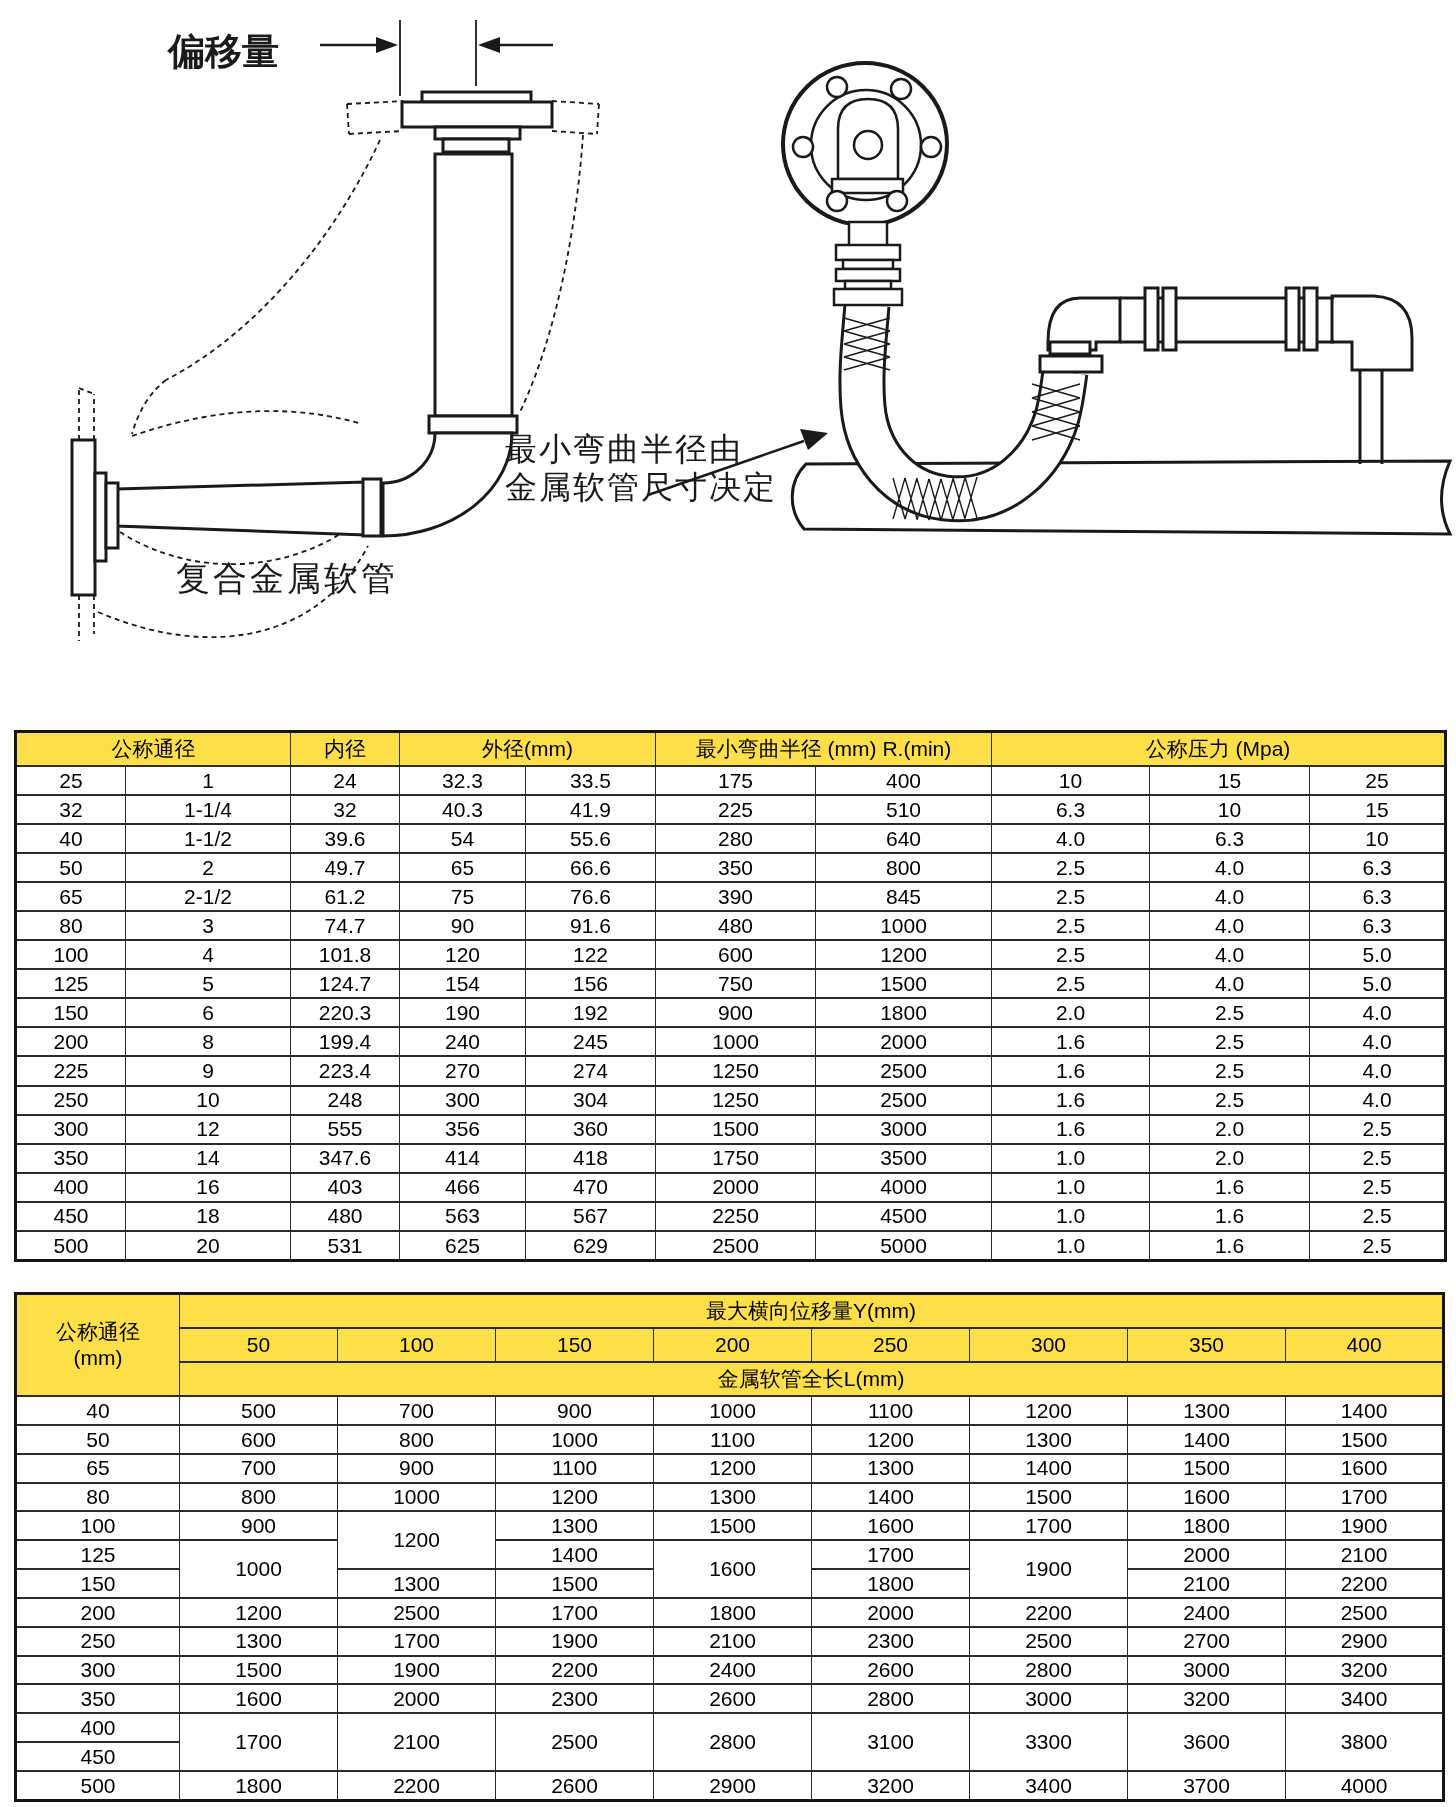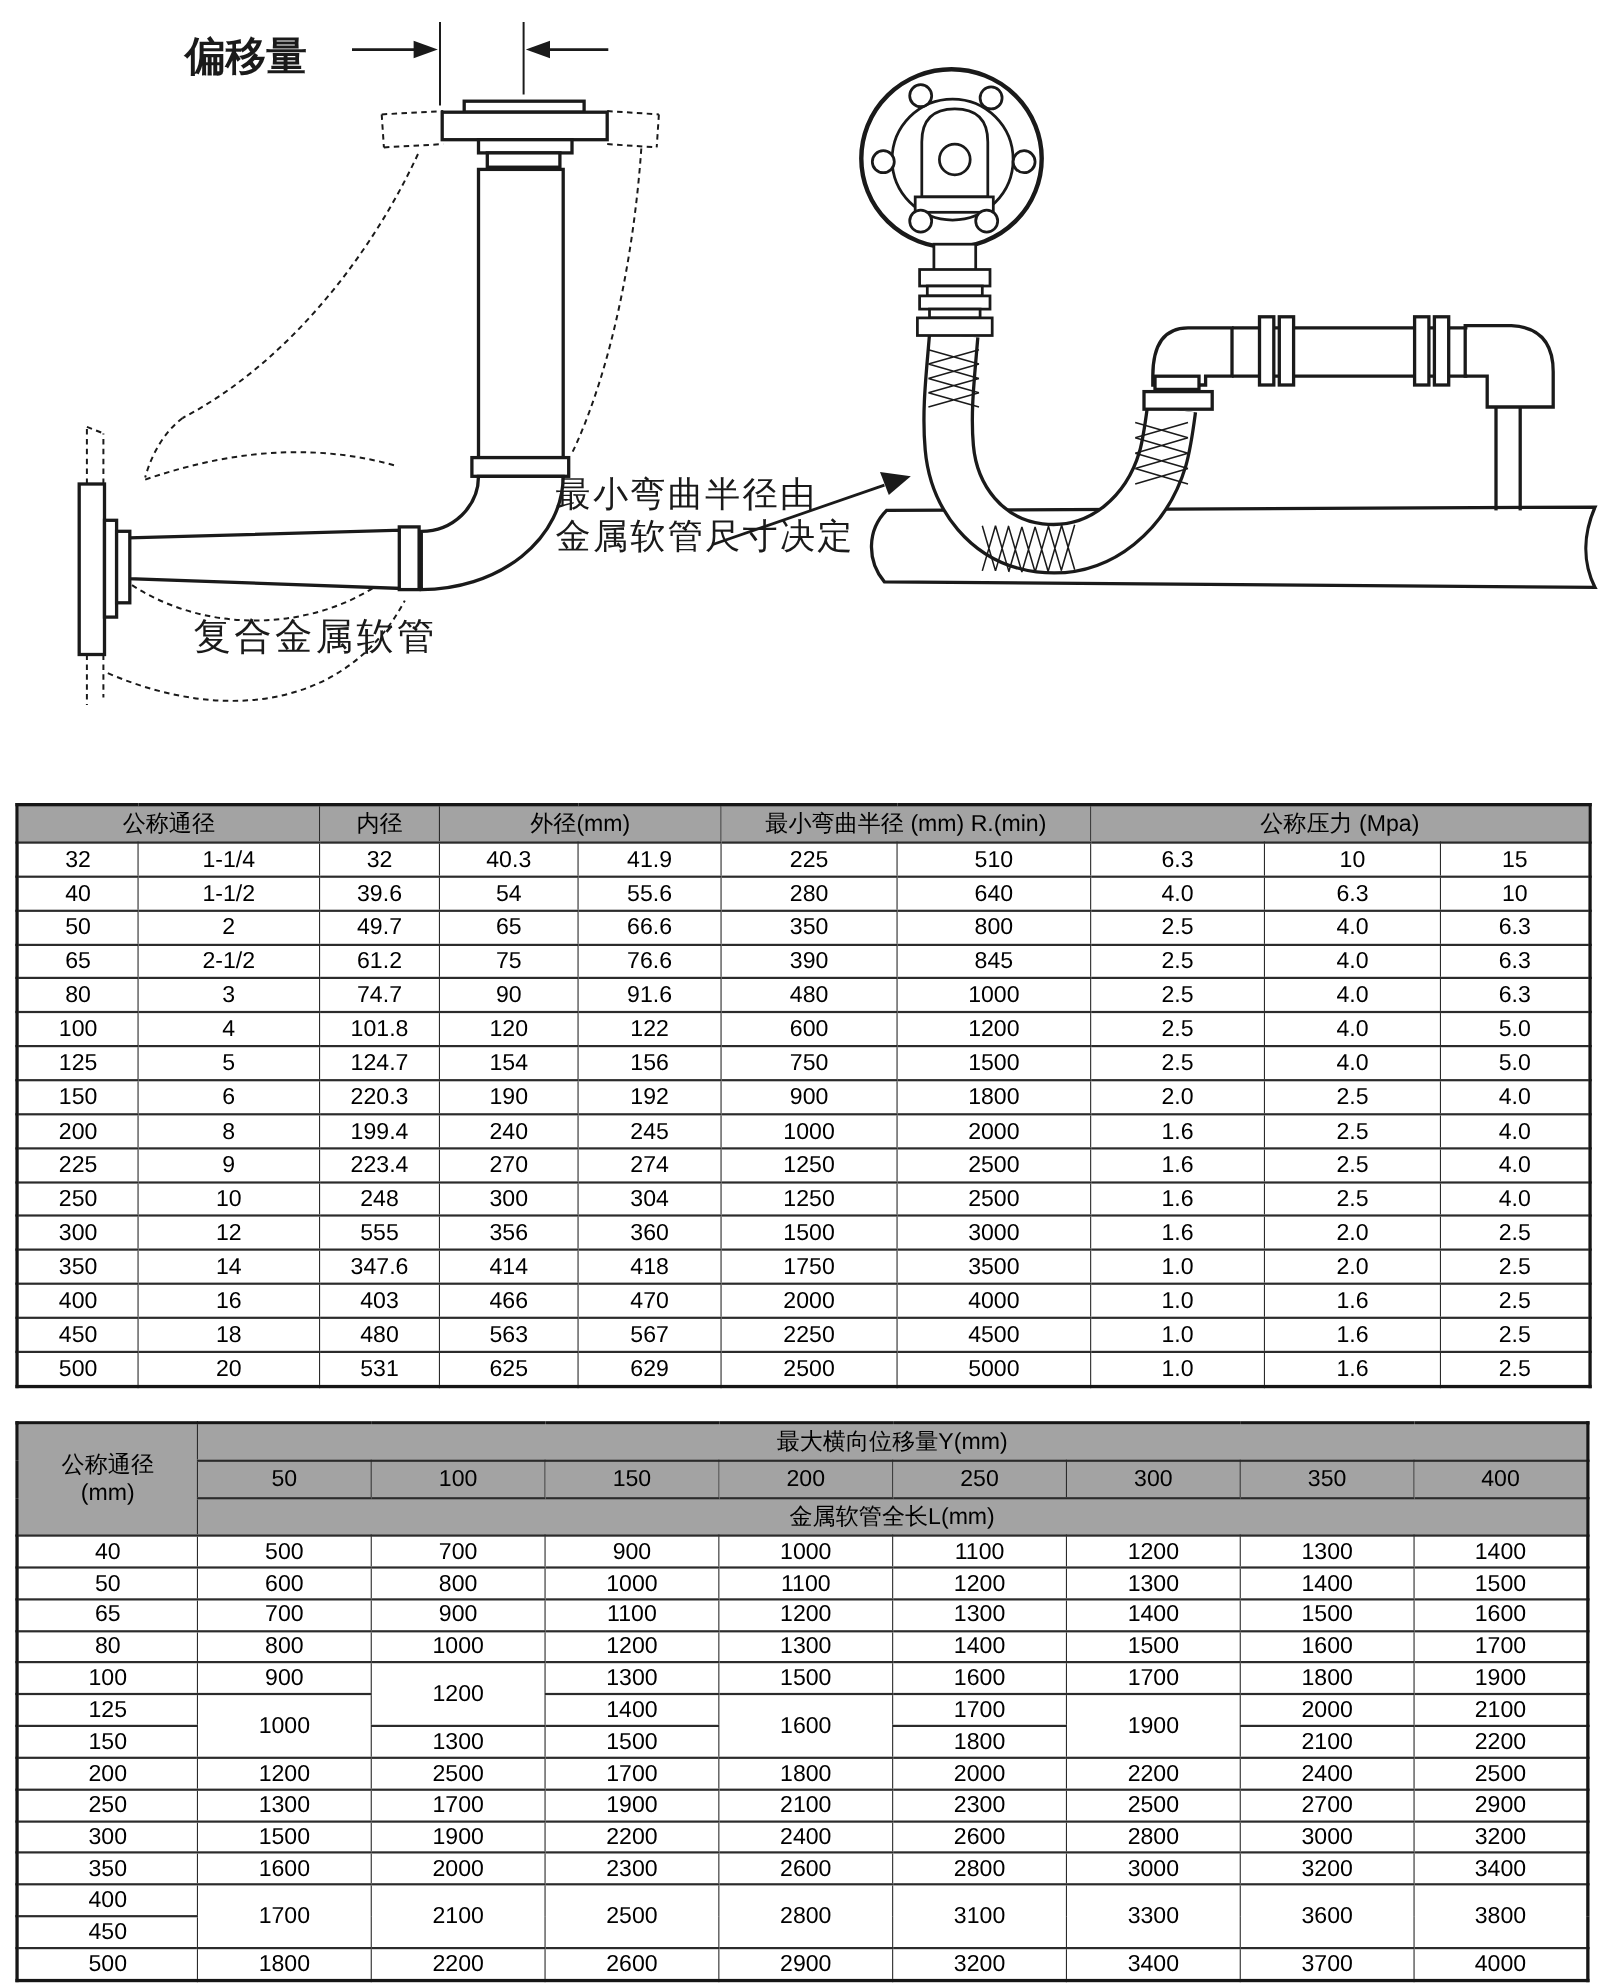--- a/index.html
+++ b/index.html
@@ -6,21 +6,21 @@
   .page { position:relative; width:1456px; height:1807px; background:#ffffff;
           font-family:Liberation Sans, sans-serif; color:#000; overflow:hidden;margin-top:12px; }
   svg.diagram { position:absolute; left:0; top:0; }
 
   table.spec { position:absolute; border-collapse:collapse; table-layout:fixed;
                background:#fff; border:3px solid #161616; }
   table.spec th, table.spec td {
       border:1px solid #2b2b2b; border-top-width:2px; border-bottom-width:2px;
       text-align:center; vertical-align:middle; font-size:21px; line-height:1.12;
       padding:0; font-weight:normal; overflow:hidden; white-space:nowrap; }
-  table.spec thead th { background:#a3a3a3; height:32px; font-size:21px; }
+  table.spec thead th { background:#fde047; height:32px; font-size:21px; }
   .t1 { left:14px; top:718px; width:1430px; height:532px; }
   .t2 { left:14px; top:1280px; width:1430px; height:510px; }
   .corner div { line-height:1.25; }
 </style>
 </head>
 <body>
 
 <div class="page">
 
   <svg class="diagram" width="1456" height="700" viewBox="0 0 1456 700">
@@ -148,20 +148,32 @@
       <tr>
         <th colspan="2">公称通径</th>
         <th>内径</th>
         <th colspan="2">外径(mm)</th>
         <th colspan="2">最小弯曲半径 (mm) R.(min)</th>
         <th colspan="3">公称压力 (Mpa)</th>
       </tr>
     </thead>
     <tbody>
       <tr>
+          <td>25</td>
+          <td>1</td>
+          <td>24</td>
+          <td>32.3</td>
+          <td>33.5</td>
+          <td>175</td>
+          <td>400</td>
+          <td>10</td>
+          <td>15</td>
+          <td>25</td>
+        </tr>
+      <tr>
           <td>32</td>
           <td>1-1/4</td>
           <td>32</td>
           <td>40.3</td>
           <td>41.9</td>
           <td>225</td>
           <td>510</td>
           <td>6.3</td>
           <td>10</td>
           <td>15</td>

